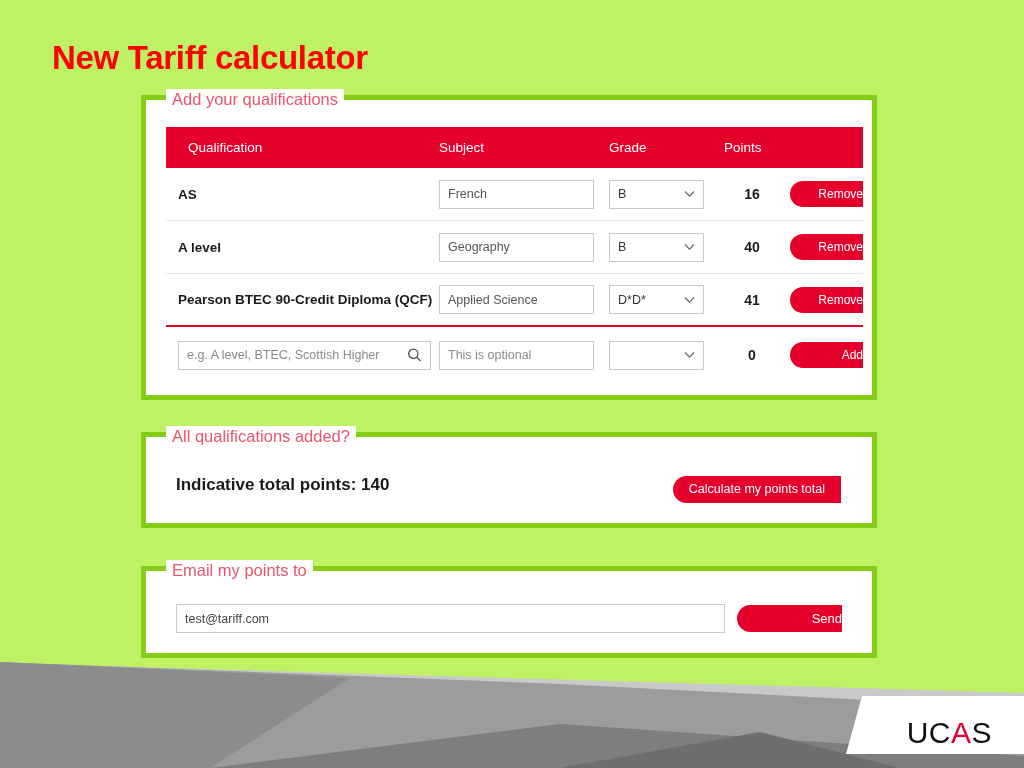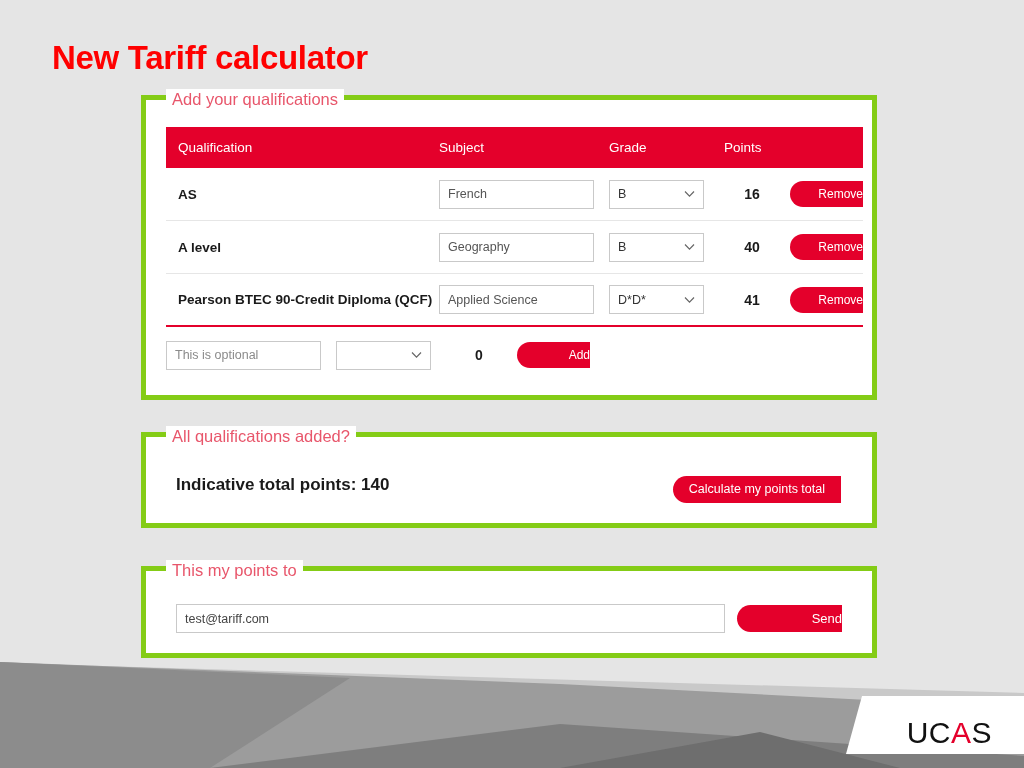--- a/index.html
+++ b/index.html
@@ -13,21 +13,21 @@
     background: #ffffff;
     font-family: "Liberation Sans", sans-serif;
     position: relative;
   }
 
   #slide {
     position: absolute;
     inset: 0;
     width: 1024px;
     height: 768px;
-    background: #e5e5e5;
+    background: #bef264;
   }
 
   
   .page-title {
     position: absolute;
     left: 52px;
     top: 40px;
     font-size: 33px;
     font-weight: bold;
     color: #FF0000;
@@ -92,21 +92,21 @@
   .qual-row.last-data { border-bottom: 2px solid #E4002B; }
   .qual-row.add-row   { border-bottom: none; height: 56px; }
 
   
   .c-qual   { width: 273px; padding-left: 12px; box-sizing: border-box; }
   .c-subj   { width: 170px; }
   .c-grade  { width: 115px; }
   .c-points { width: 56px; text-align: center; }
   .c-act    { width: 83px; display: flex; justify-content: flex-end; }
 
-  .head-qual   { width: 273px; padding-left: 12px; box-sizing: border-box; }
+  .head-qual   { width: 273px; padding-left: 22px; box-sizing: border-box; }
   .head-subj   { width: 170px; }
   .head-grade  { width: 115px; }
   .head-points { width: 139px; }
 
   .qual-name {
     font-size: 13.5px;
     font-weight: bold;
     color: #1a1a1a;
     white-space: nowrap;
   }
@@ -323,20 +323,31 @@
             </span>
           </div>
         </div>
         <div class="c-points points-val">41</div>
         <div class="c-act">
           <button class="ucas-btn btn-remove">Remove</button>
         </div>
       </div>
 
       <div class="qual-row add-row">
+        <div class="c-qual">
+          <div class="search-wrap">
+            <input class="txt-input" type="text" placeholder="e.g. A level, BTEC, Scottish Higher" style="">
+            <span class="search-ic">
+              <svg width="15" height="15" viewBox="0 0 15 15">
+                <circle cx="6.3" cy="6.3" r="4.6" stroke="#4a4a4a" stroke-width="1.3" fill="none"></circle>
+                <line x1="9.8" y1="9.8" x2="13.6" y2="13.6" stroke="#4a4a4a" stroke-width="1.3"></line>
+              </svg>
+            </span>
+          </div>
+        </div>
         <div class="c-subj">
           <input class="txt-input" type="text" placeholder="This is optional" style="">
         </div>
         <div class="c-grade">
           <div class="sel-wrap">
             <div class="sel-box"></div>
             <span class="chev">
               <svg width="11" height="7" viewBox="0 0 11 7">
                   <path d="M1 1 L5.5 5.6 L10 1" stroke="#666" stroke-width="1.2" fill="none"></path>
                 </svg>
@@ -354,21 +365,21 @@
 
   <div class="panel" id="panel-allqual">
     <div class="panel-legend">All qualifications added?</div>
     <div class="total-text">Indicative total points: 140</div>
     <div id="calc-btn-pos">
       <button class="ucas-btn btn-calc">Calculate my points total</button>
     </div>
   </div>
 
   <div class="panel" id="panel-email">
-    <div class="panel-legend">This my points to</div>
+    <div class="panel-legend">Email my points to</div>
     <input class="email-input" type="text" value="test@tariff.com" style="">
     <div id="send-btn-pos">
       <button class="ucas-btn btn-send">Send</button>
     </div>
   </div>
 
   <svg id="footer-art" viewBox="0 0 1024 120" preserveAspectRatio="none">
     <polygon points="0,15 1024,45 1024,120 0,120" fill="#C9C9C9"></polygon>
     <polygon points="0,14 560,36 1024,60 1024,120 0,120" fill="#9C9C9C"></polygon>
     <polygon points="0,14 350,30 210,120 0,120" fill="#8C8C8C"></polygon>

